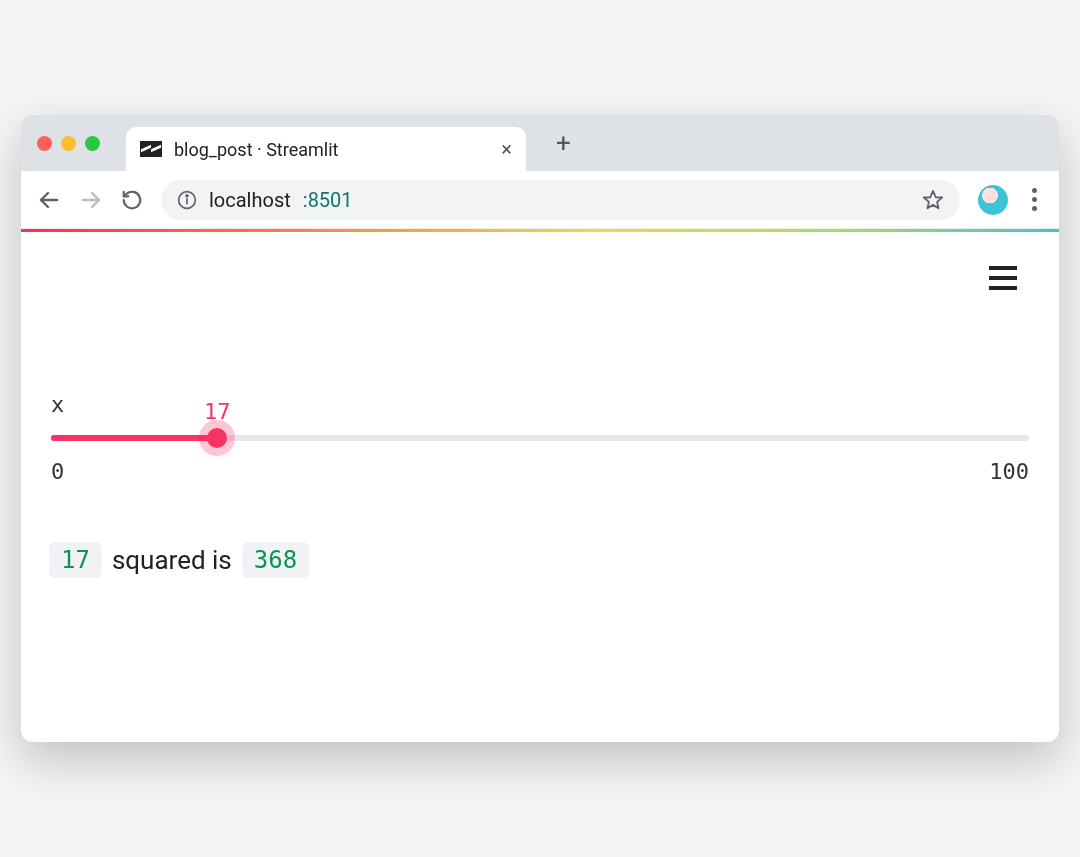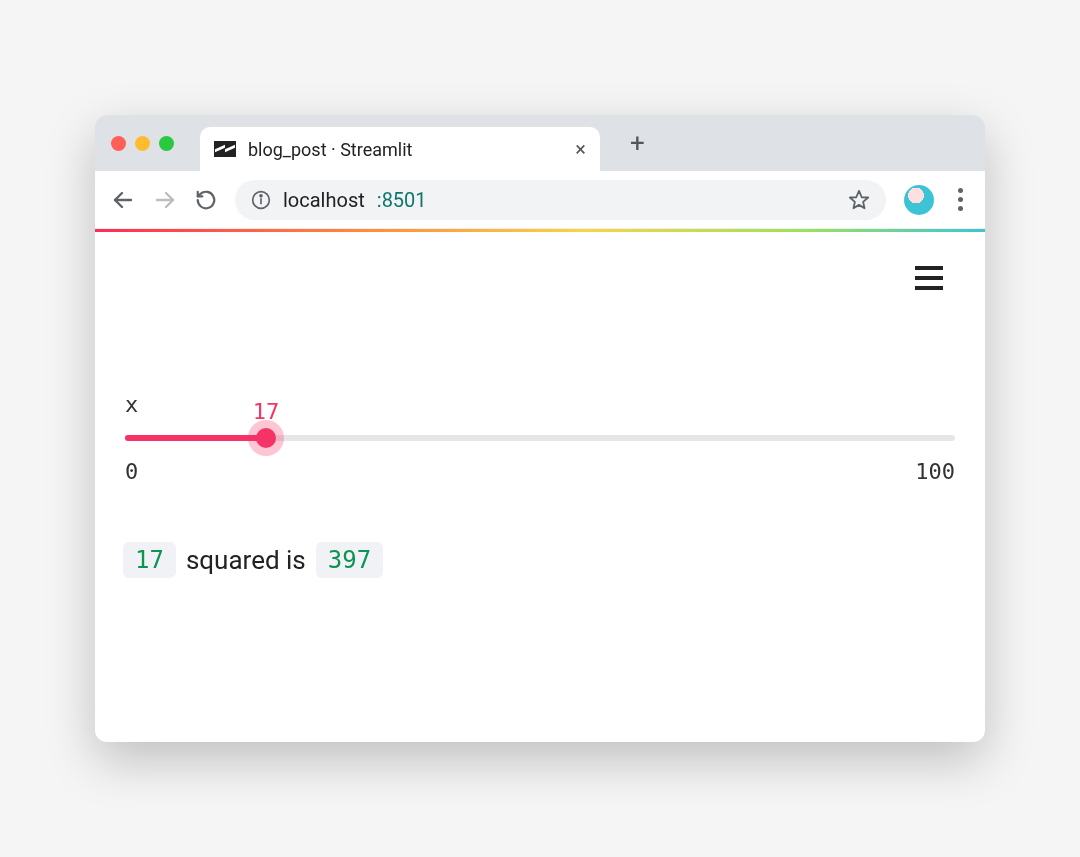--- a/index.html
+++ b/index.html
@@ -6,21 +6,21 @@
     body {
       background: #f5f5f5;
       font-family: -apple-system, BlinkMacSystemFont, "Segoe UI", Roboto, sans-serif;
       display: flex;
       align-items: center;
       justify-content: center;
       min-height: 857px;
       width: 1080px;
     }
     .browser-window {
-      width: 890px;
+      width: 1038px;
       background: #fff;
       border-radius: 12px;
       box-shadow: 0 18px 50px rgba(0,0,0,0.22);
       overflow: hidden;
     }
     .titlebar {
       height: 56px;
       background: #dee1e5;
       display: flex;
       align-items: center;
@@ -200,16 +200,16 @@
       </div>
       <div class="slider-range">
         <span>0</span>
         <span>100</span>
       </div>
     </div>
 
     <div class="result-line">
       <span class="code-chip">17</span>
       <span>squared is</span>
-      <span class="code-chip">397</span>
+      <span class="code-chip">368</span>
     </div>
   </div>
 </div>
 
 </body></html>

